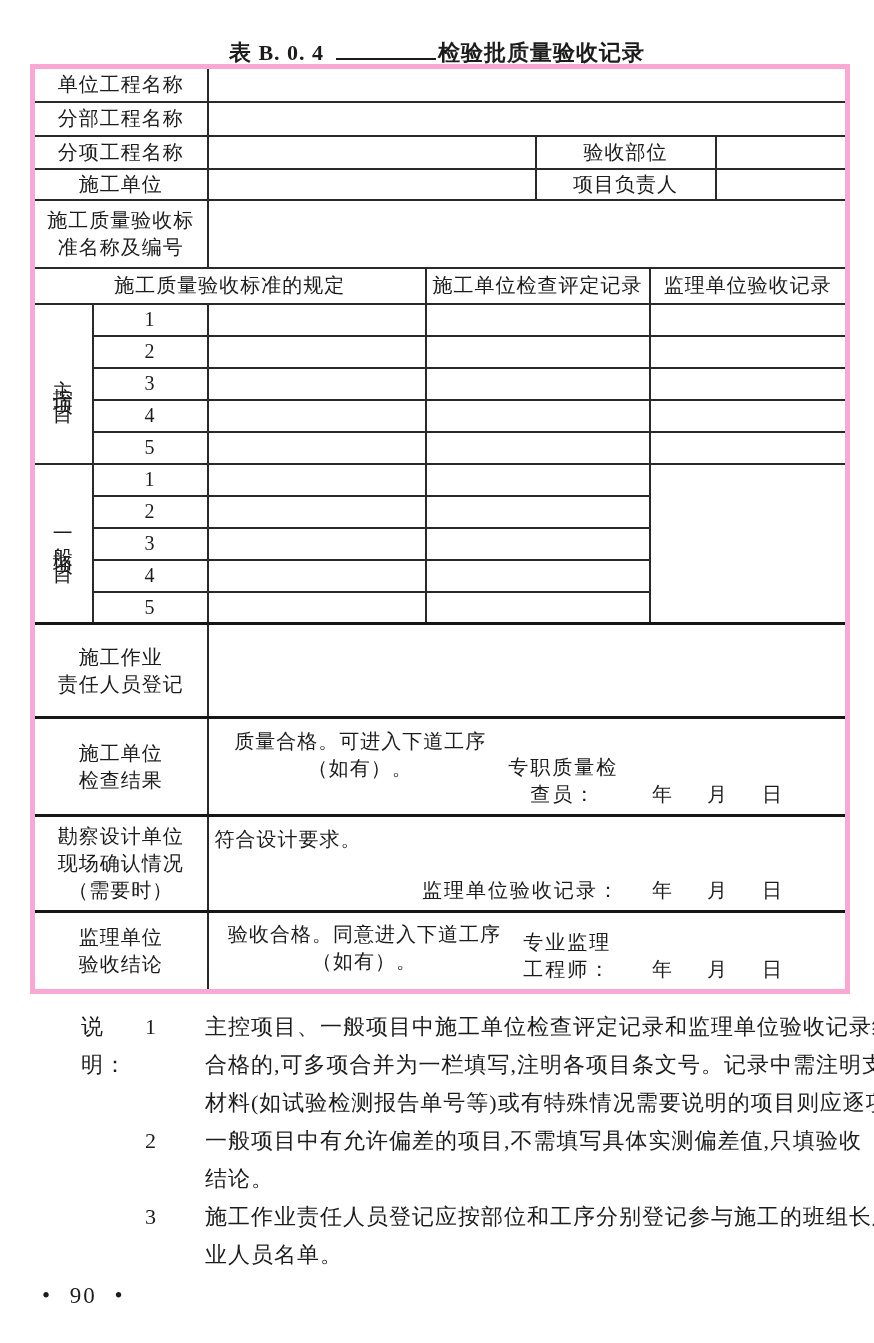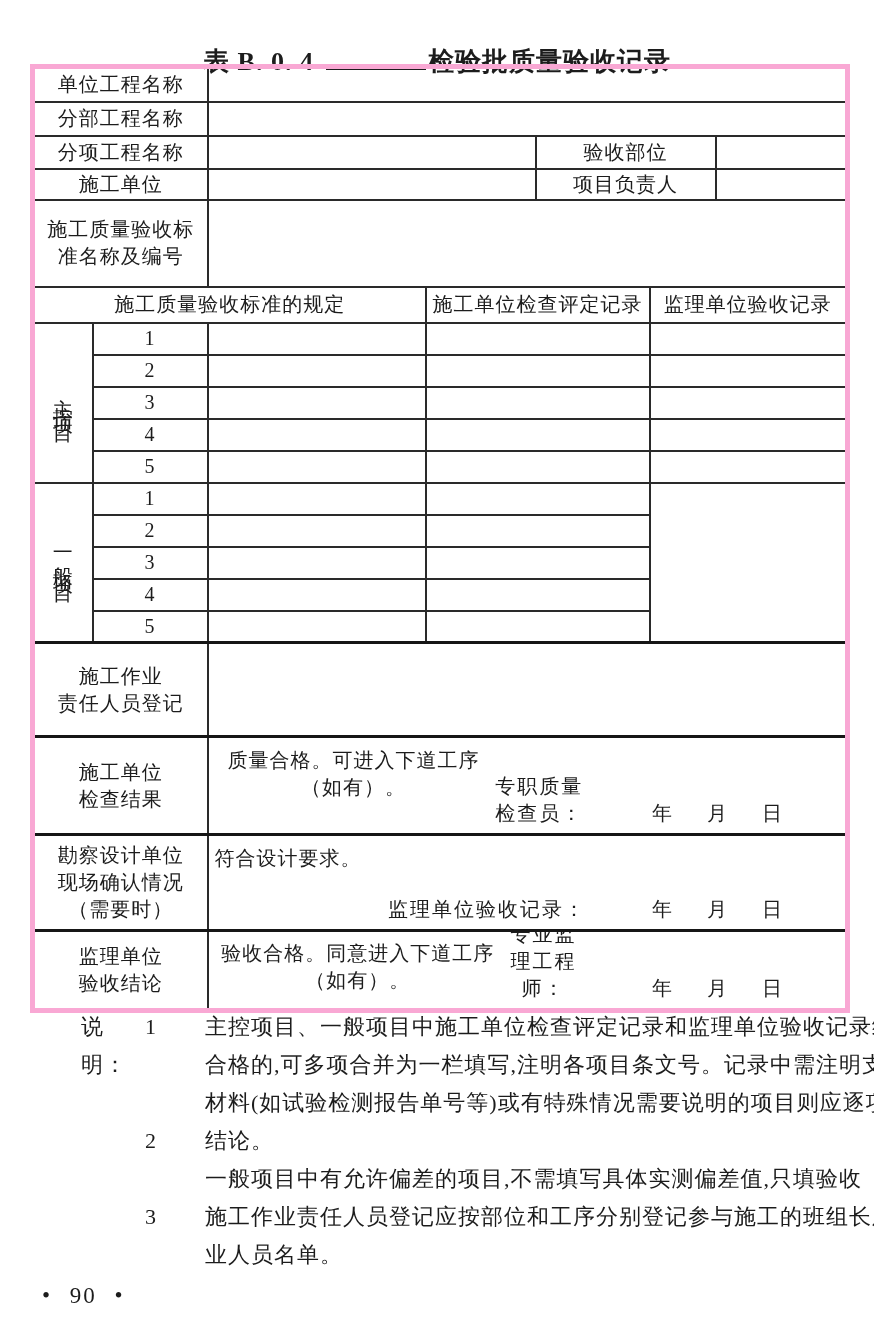--- a/index.html
+++ b/index.html
@@ -6,22 +6,22 @@
   .page{
     position:relative;
     width:874px;height:1343px;
     background:#ffffff;
     font-family:"Liberation Serif","DejaVu Serif",serif;
     color:#1c1c1c;
     overflow:hidden;
   }
   
   .doc-title{
-    position:absolute;top:42px;left:0;width:100%;
-    text-align:center;font-weight:bold;font-size:26px;
+    position:absolute;top:36px;left:0;width:100%;
+    text-align:center;font-weight:bold;font-size:22px;
     letter-spacing:1px;white-space:nowrap;
   }
   .title-blank{
     display:inline-block;width:100px;height:1em;
     border-bottom:2px solid #1c1c1c;
     vertical-align:baseline;margin:0 2px 0 12px;
   }
   
   table.form{
     position:absolute;left:30px;top:64px;
@@ -51,21 +51,21 @@
   }
   .result-inner{
     display:flex;flex-direction:row;justify-content:space-between;
     height:100%;box-sizing:border-box;
   }
   .result-text{padding-top:6px;letter-spacing:1px;}
   .sign-line{
     display:flex;justify-content:flex-end;align-items:flex-end;
     padding-right:55px;padding-bottom:4px;letter-spacing:2px;
   }
-  .sign-date{margin-left:66px;word-spacing:26px;white-space:pre;}
+  .sign-date{margin-left:32px;word-spacing:26px;white-space:pre;}
   
   .notes{
     position:absolute;left:0;top:1008px;width:845px;
     font-size:22px;line-height:38px;
   }
   .note{display:grid;grid-template-columns:81px 64px 60px 1fr;align-items:start;}
   .note-label{letter-spacing:1px;}
   .note-text{text-align:justify;letter-spacing:1px;}
   .note-text div{white-space:nowrap;}
   
@@ -107,21 +107,21 @@
         <td colspan="2"></td>
         <td colspan="2">验收部位</td>
         <td></td>
       </tr>
       <tr style="height:30px">
         <td colspan="2">施工单位</td>
         <td colspan="2"></td>
         <td colspan="2">项目负责人</td>
         <td></td>
       </tr>
-      <tr style="height:87px">
+      <tr style="height:68px">
         <td colspan="2">
           <div>施工质量验收标</div>
           <div>准名称及编号</div>
         </td>
         <td colspan="5"></td>
       </tr>
 
       <tr style="height:36px">
         <td colspan="3">施工质量验收标准的规定</td>
         <td colspan="2">施工单位检查评定记录</td>
@@ -256,22 +256,22 @@
         <div>主控项目、一般项目中施工单位检查评定记录和监理单位验收记录结果均为</div>
         <div>合格的,可多项合并为一栏填写,注明各项目条文号。记录中需注明支持性</div>
         <div>材料(如试验检测报告单号等)或有特殊情况需要说明的项目则应逐项填写。</div>
       </div>
     </div>
     <div class="note">
       <span></span>
       <span class="note-label"></span>
       <span class="note-num">2</span>
       <div class="note-text">
+        <div>一般项目中有允许偏差的项目,不需填写具体实测偏差值,只填验收</div>
         <div>结论。</div>
-        <div>一般项目中有允许偏差的项目,不需填写具体实测偏差值,只填验收</div>
       </div>
     </div>
     <div class="note">
       <span></span>
       <span class="note-label"></span>
       <span class="note-num">3</span>
       <div class="note-text">
         <div>施工作业责任人员登记应按部位和工序分别登记参与施工的班组长及作</div>
         <div>业人员名单。</div>
       </div>

